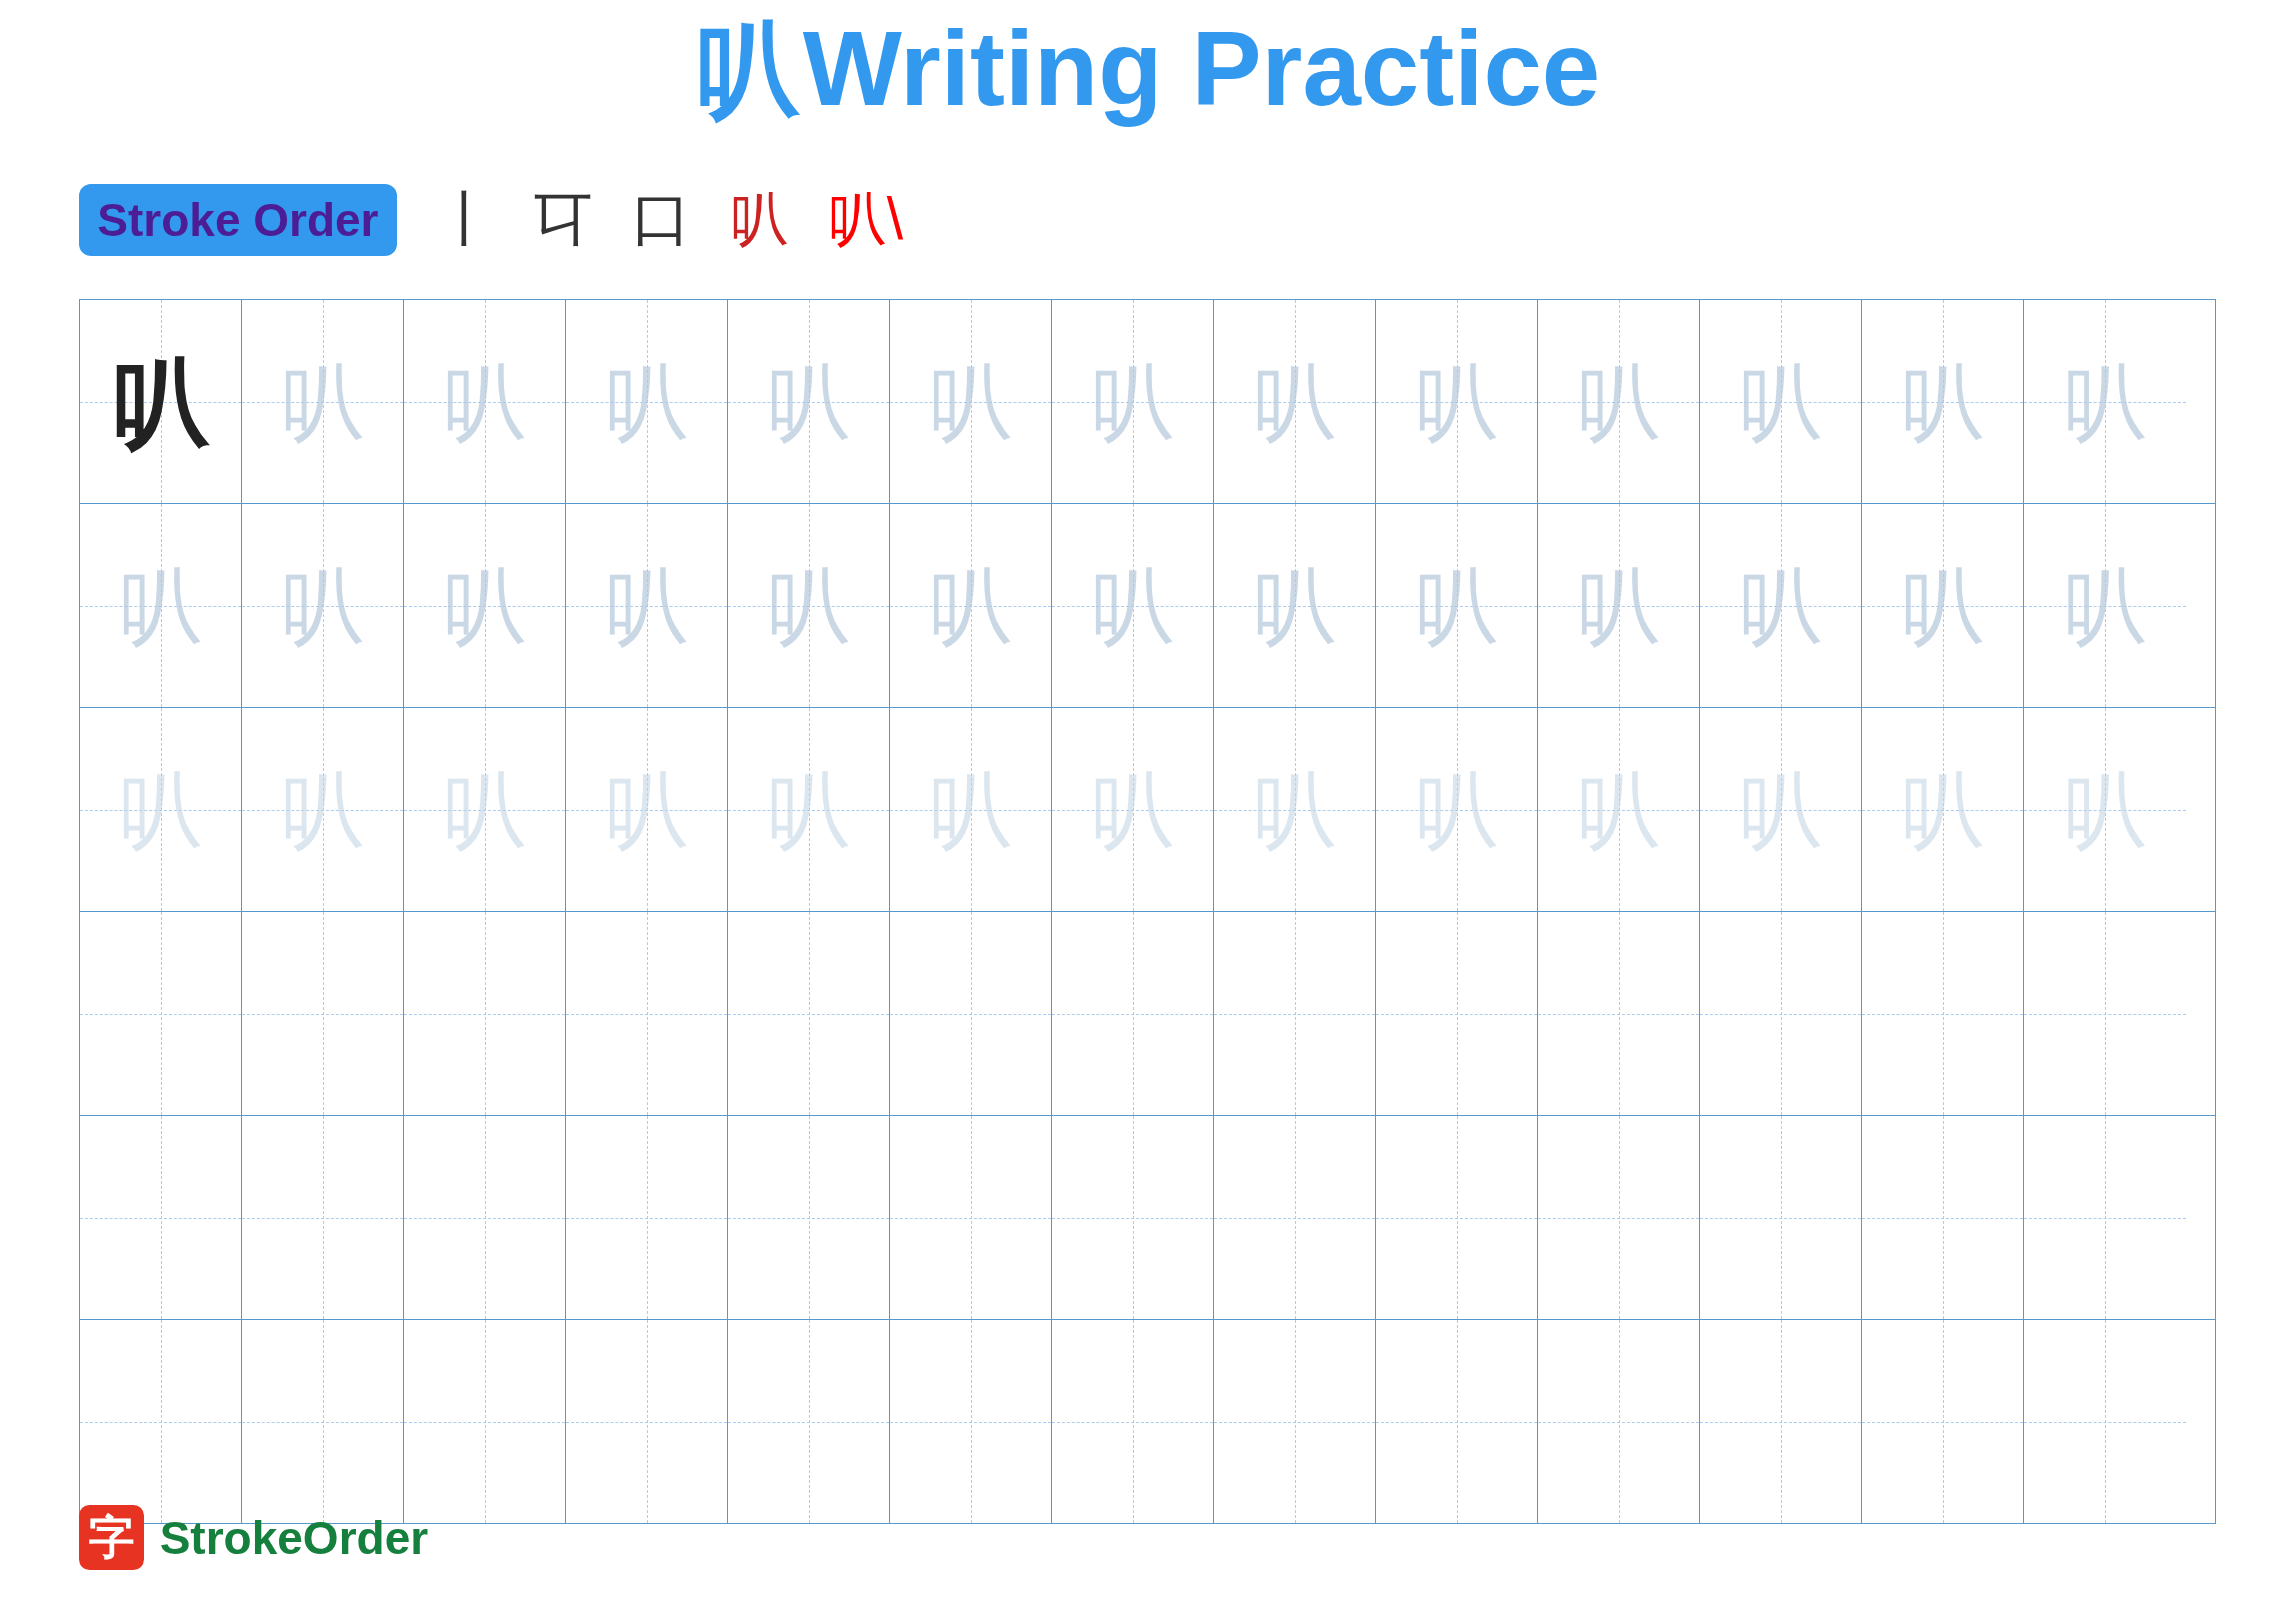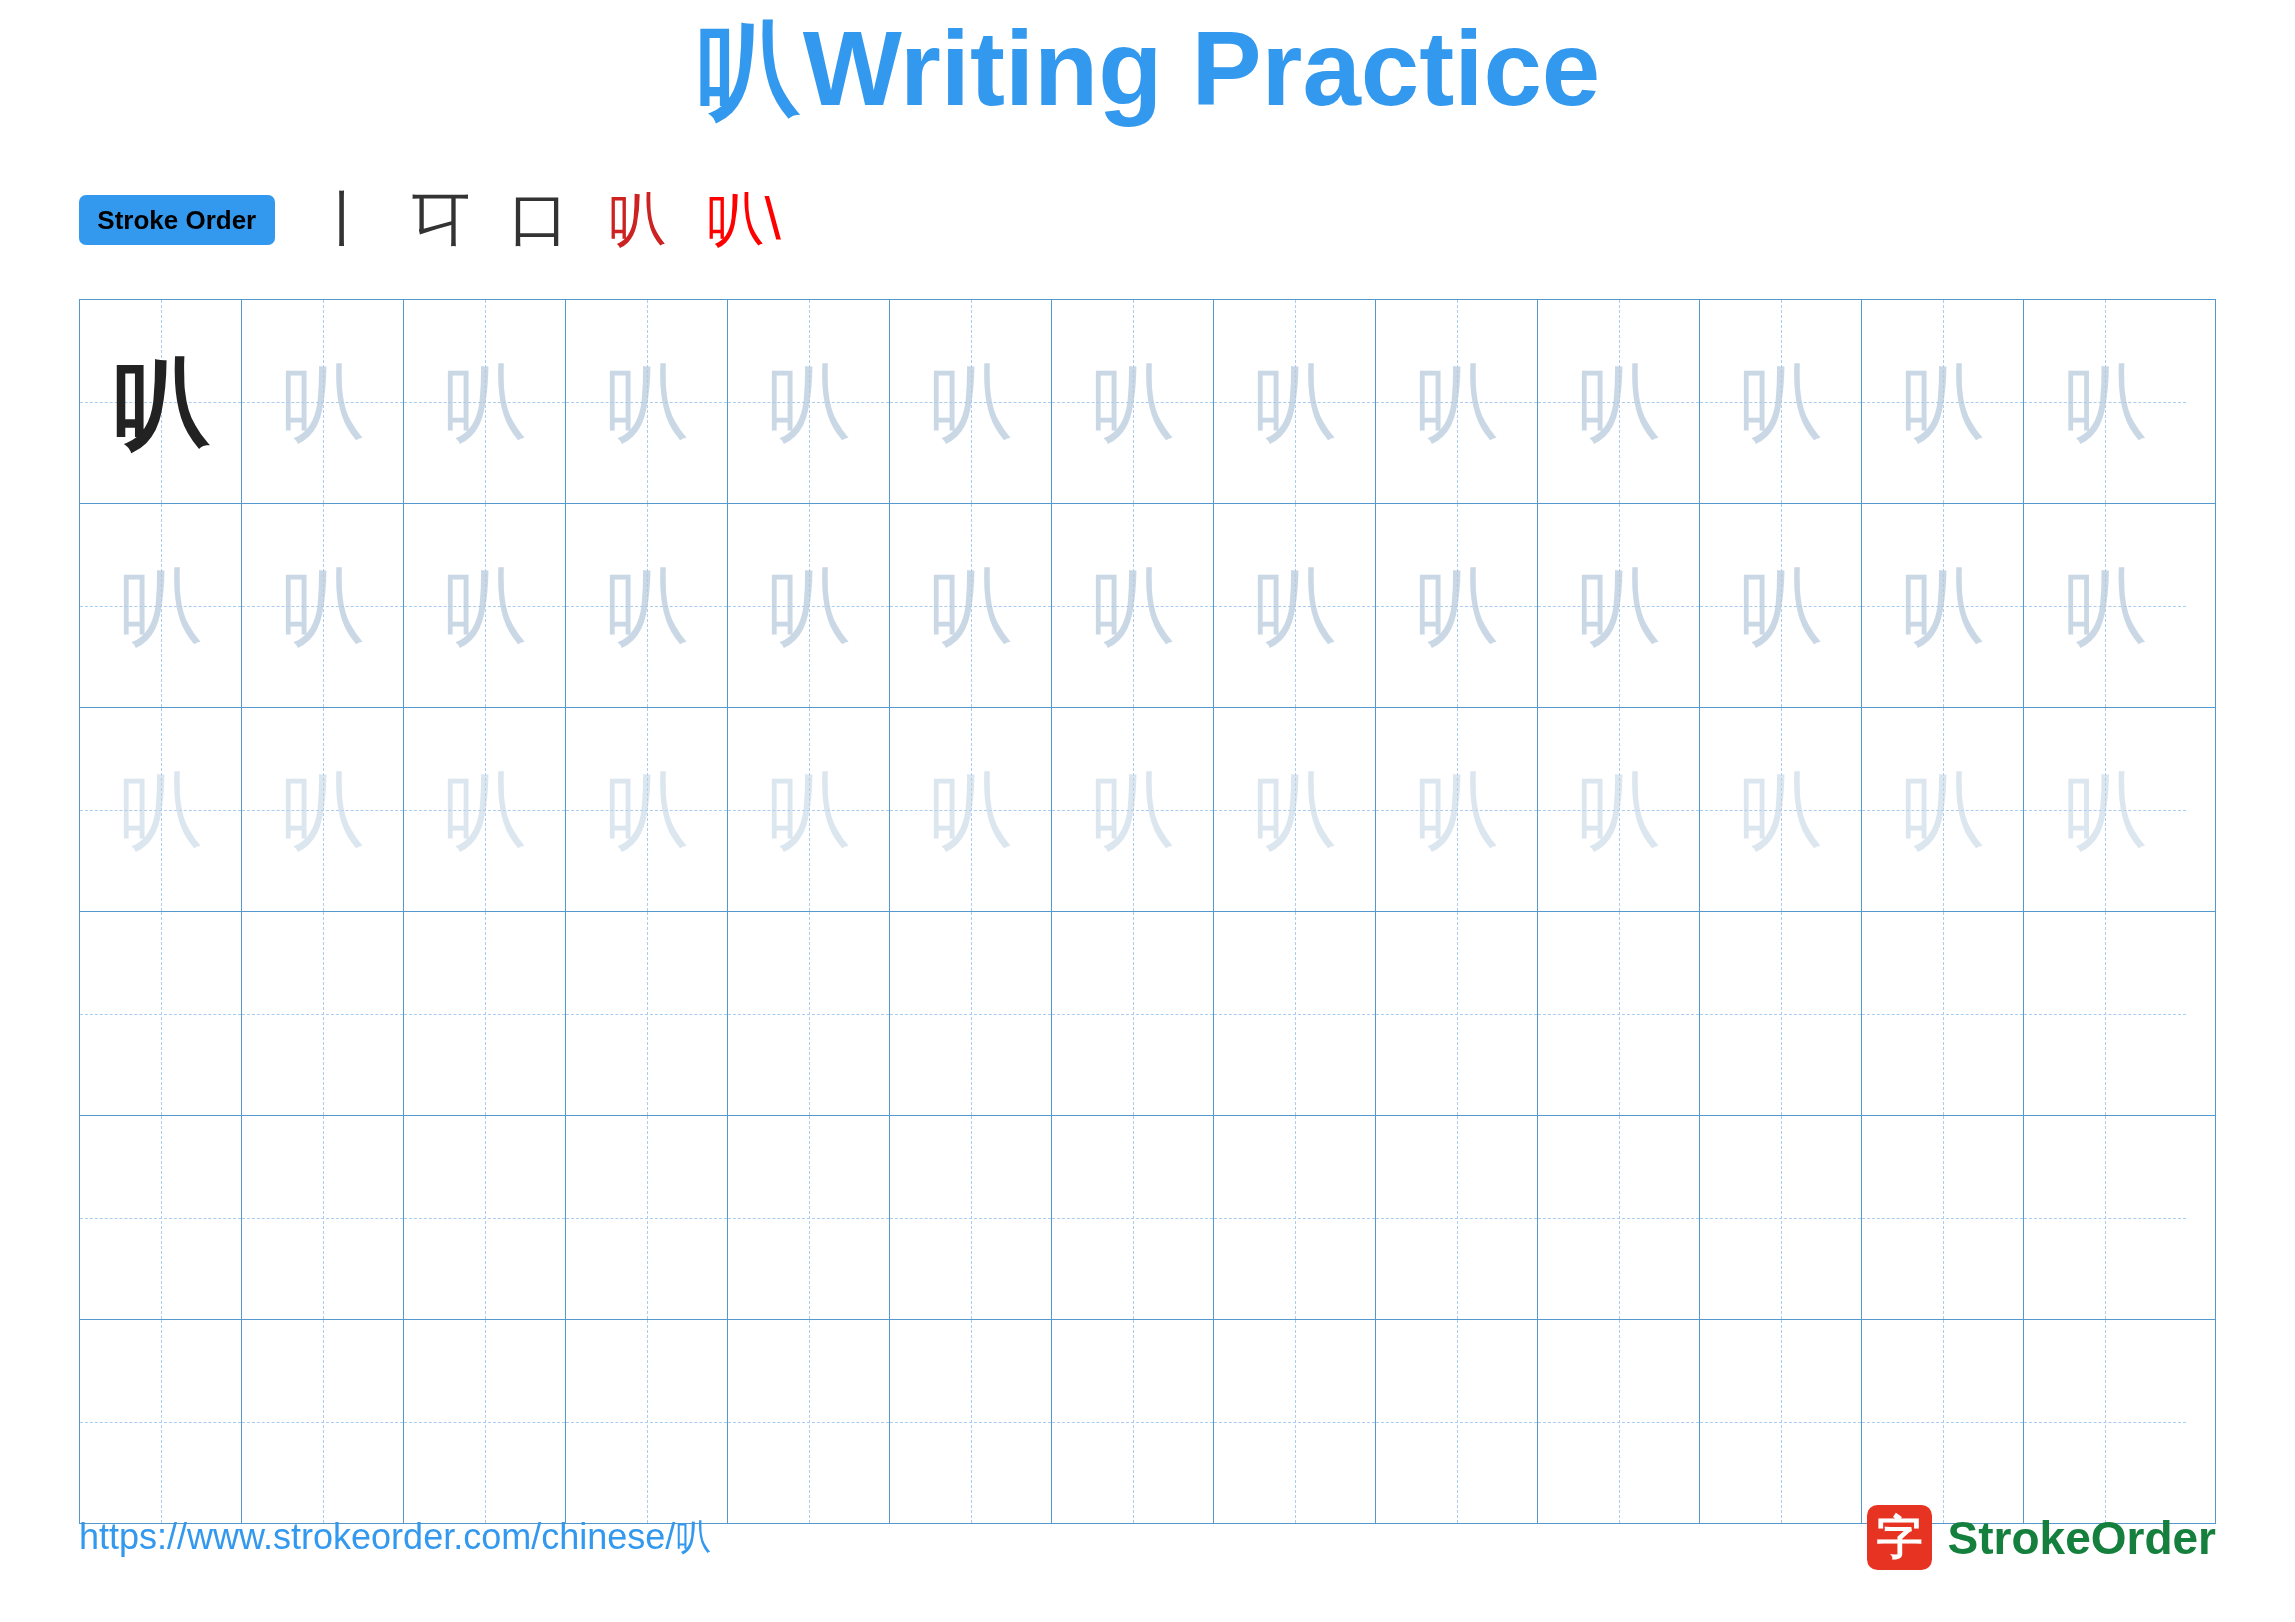--- a/index.html
+++ b/index.html
@@ -31,25 +31,25 @@
     
     .stroke-order-row {
       display: flex;
       align-items: center;
       padding-left: 79px;
       margin-bottom: 39px;
       gap: 39px;
     }
     .stroke-order-badge {
       background: #3399ee;
-      color: #000000;
-      font-size: 26px;
+      color: #4c1d95;
+      font-size: 46px;
       font-weight: bold;
       padding: 9.2px 18.3px;
-      border-radius: 7px;
+      border-radius: 12px;
     }
     .stroke-step {
       font-size: 59px;
       color: #333;
     }
     .stroke-step.red-stroke {
       color: red;
     }
 
     
@@ -354,19 +354,18 @@
     <div class="grid-cell"></div>
     <div class="grid-cell"></div>
     <div class="grid-cell"></div>
     <div class="grid-cell"></div>
     <div class="grid-cell"></div>
   </div>
 
 </div>
 
 <div class="footer">
-  <span class="footer-url">https://www.strokeorder.com/chinese/叭</span>
   <div class="footer-logo">
     <div class="logo-icon">字</div>
     <span class="logo-text">StrokeOrder</span>
   </div>
 </div>
 
 
 </body></html>

